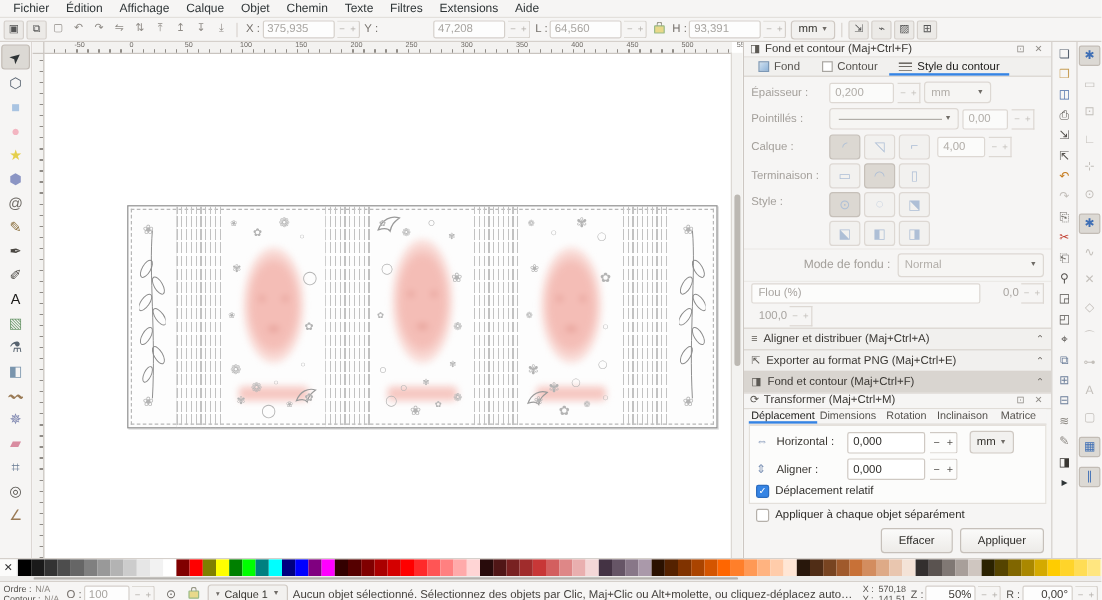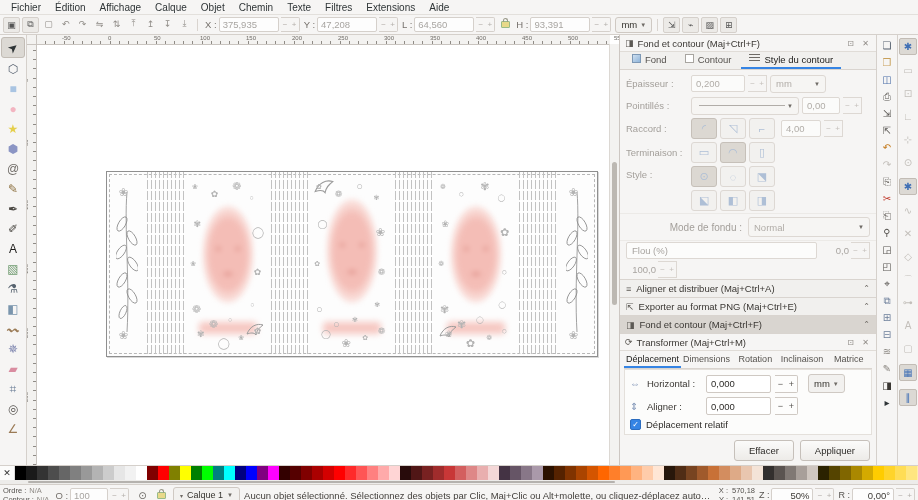--- a/index.html
+++ b/index.html
@@ -58,21 +58,21 @@
   .fairy path{stroke:#9a9a9a;fill:none;stroke-width:1;}
   .branch{position:absolute;left:50%;top:14px;transform:translateX(-50%);}
   .branch path,.branch ellipse{stroke:#8a8a8a;fill:none;stroke-width:.8;}
   
   #dock{width:256px;background:#f6f5f4;border-left:1px solid #cdc7c2;display:flex;flex-direction:column;overflow:hidden;}
   .ptitle{height:17px;display:flex;align-items:center;padding:0 5px;gap:4px;font-size:9.5px;color:#3a3733;border-bottom:1px solid #e0dcd7;}
   .ptitle .wbtn{margin-left:auto;color:#8f8b86;font-size:8px;width:11px;text-align:center;}
   .ptitle .wbtn + .wbtn{margin-left:0;}
   .picon{font-size:9px;color:#5c5954;}
   .tabbar{display:flex;background:#f1f0ee;border-bottom:1px solid #d9d4cf;padding:2px 4px 0 4px;gap:2px;height:19px;box-sizing:border-box;}
-  .tab{display:flex;align-items:flex-start;gap:4px;padding:0 8px;font-size:9.5px;color:#55524e;border-bottom:2px solid transparent;}
+  .tab{display:flex;align-items:center;gap:4px;padding:0 8px;font-size:9.5px;color:#55524e;border-bottom:2px solid transparent;}
   .tab.active{color:#1c1b19;border-bottom:2px solid #3584e4;}
   .chip{width:9px;height:9px;border:1px solid #a8a5a0;box-sizing:border-box;}
   .chip.fill{background:linear-gradient(135deg,#cfe0f0,#8fb4d9);border-color:#7d98b5;}
   .chip.stroke{background:#fff;}
   .chip.dash{border:none;height:7px;width:11px;background:repeating-linear-gradient(0deg,#6f6b66 0 1px,transparent 1px 3px);}
   .fsbody{padding:4px 6px 2px 6px;display:flex;flex-direction:column;gap:3px;}
   .frow{display:flex;align-items:center;gap:3px;min-height:19px;}
   .frow .flab{width:62px;color:#a39f9a;font-size:9.5px;flex:none;}
   .dentry{background:#fbfbfa;border:1px solid #ddd8d3;border-radius:2px;height:15px;display:flex;align-items:center;padding:0 4px;font-size:9.5px;color:#b1ada8;}
   .dspin{display:flex;align-items:center;height:15px;border:1px solid #ddd8d3;border-left:none;}
@@ -165,21 +165,21 @@
       <span class="fld">
         <span class="lab">X :</span>
         <span class="entry" style="width: 52px;">375,935</span>
         <span class="spin">
           <span>−</span>
           <span>+</span>
         </span>
       </span>
       <span class="fld">
         <span class="lab">Y :</span>
-        <span class="entry" style="width: 52px;">47,208</span>
+        <span class="entry" style="width: 52px; margin-left: 44px;">47,208</span>
         <span class="spin">
           <span>−</span>
           <span>+</span>
         </span>
       </span>
       <span class="fld">
         <span class="lab">L :</span>
         <span class="entry" style="width: 52px;">64,560</span>
         <span class="spin">
           <span>−</span>
@@ -460,21 +460,21 @@
             <span style="flex:1;height:1px;background:#b1ada8;margin:0 2px"></span>
             <span class="caret">▼</span>
           </span>
         <span class="dentry" style="width:28px">0,00</span>
         <span class="dspin">
             <span>−</span>
             <span>+</span>
           </span>
       </div>
       <div class="frow">
-        <span class="flab">Raccord :</span>
+        <span class="flab">Calque :</span>
         <span class="sqbtn on">◜</span>
         <span class="sqbtn">◹</span>
         <span class="sqbtn">⌐</span>
         <span class="dentry" style="width:30px;margin-left:3px">4,00</span>
         <span class="dspin">
             <span>−</span>
             <span>+</span>
           </span>
       </div>
       <div class="frow">
@@ -577,20 +577,24 @@
         <span class="wentry">0,000</span>
         <span class="wspin">
             <span>−</span>
             <span>+</span>
           </span>
       </div>
       <div class="cbrow">
         <span class="cbox on">✓</span>
         <span>Déplacement relatif</span>
       </div>
+    </div>
+    <div class="cbrow" style="padding:4px 10px 0 10px">
+      <span class="cbox"></span>
+      <span>Appliquer à chaque objet séparément</span>
     </div>
     <div class="btnrow">
       <span class="pushbtn">Effacer</span>
       <span class="pushbtn">Appliquer</span>
     </div>
   </div>
 
   <div id="cmdcol">
       <div class="cbtn" style="color: rgb(85, 96, 110);">❏</div>
       <div class="cbtn" style="color: rgb(200, 160, 90);">❒</div>

